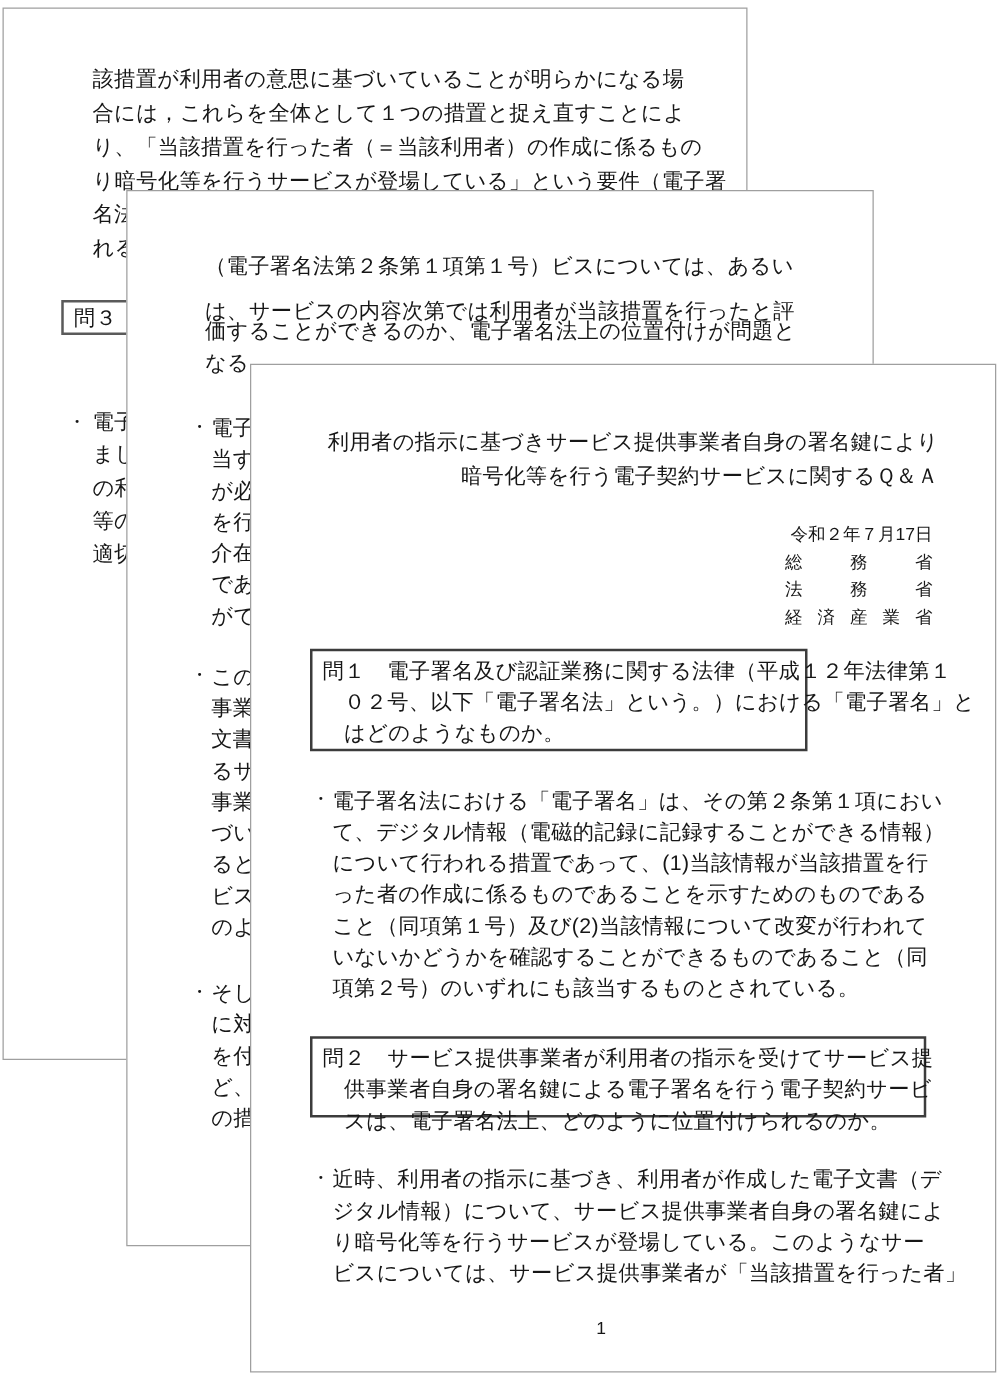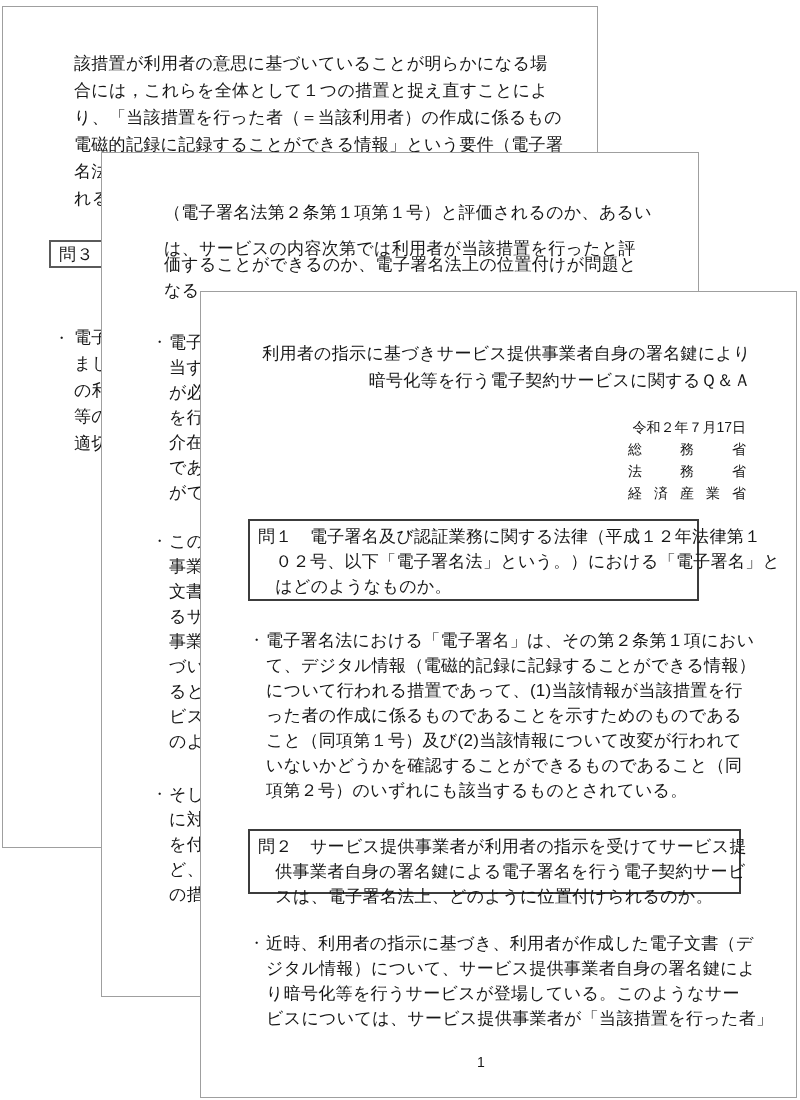--- a/index.html
+++ b/index.html
@@ -37,38 +37,38 @@
 </style>
 </head>
 <body>
 
 <div class="canvas">
 
   <div class="page page-back">
     <div class="ln lh27" style="left:71px;top:43px">該措置が利用者の意思に基づいていることが明らかになる場</div>
     <div class="ln lh27" style="left:71px;top:70px">合には，これらを全体として１つの措置と捉え直すことによ</div>
     <div class="ln lh27" style="left:71px;top:97px">り、「当該措置を行った者（＝当該利用者）の作成に係るもの</div>
-    <div class="ln lh27" style="left:71px;top:124px">電磁的記録に記録することができる情報」という要件（電子署</div>
+    <div class="ln lh27" style="left:71px;top:124px">り暗号化等を行うサービスが登場している」という要件（電子署</div>
     <div class="ln lh27" style="left:71px;top:151px">名法</div>
     <div class="ln lh27" style="left:71px;top:178px">れる</div>
 
     <div class="qbox qbox-back" style="left:46px;top:233px;width:150px;height:28px;padding:1px 0 0 8px">
       <span class="ql">問３</span>
     </div>
 
     <div class="dot" style="left:51px;top:317px">・</div>
     <div class="ln lh27" style="left:71px;top:317px">電子</div>
     <div class="ln lh27" style="left:71px;top:343px">まし</div>
     <div class="ln lh27" style="left:71px;top:370px">の利</div>
     <div class="ln lh27" style="left:71px;top:396px">等の</div>
     <div class="ln lh27" style="left:71px;top:423px">適切</div>
   </div>
 
   <div class="page page-middle">
-    <div class="ln lh25" style="left:62px;top:47px">（電子署名法第２条第１項第１号）と評価されるのか、あるい</div>
+    <div class="ln lh25" style="left:62px;top:47px">（電子署名法第２条第１項第１号）ビスについては、あるい</div>
     <div class="ln lh25" style="left:62px;top:83px">は、サービスの内容次第では利用者が当該措置を行ったと評</div>
     <div class="ln lh25" style="left:62px;top:99px">価することができるのか、電子署名法上の位置付けが問題と</div>
     <div class="ln lh25" style="left:62px;top:125px">なる</div>
 
     <div class="dot" style="left:50px;top:176px;line-height:25px">・</div>
     <div class="ln lh25" style="left:67px;top:177px">電子</div>
     <div class="ln lh25" style="left:67px;top:202px">当す</div>
     <div class="ln lh25" style="left:67px;top:227px">が必</div>
     <div class="ln lh25" style="left:67px;top:252px">を行</div>
     <div class="ln lh25" style="left:67px;top:277px">介在</div>
@@ -100,21 +100,21 @@
       <div class="title-line">暗号化等を行う電子契約サービスに関するＱ＆Ａ</div>
     </div>
 
     <div class="date-block">
       <div class="date-line">令和２年７月17日</div>
       <span class="ministry-line">総務省</span>
       <span class="ministry-line">法務省</span>
       <span class="ministry-line">経済産業省</span>
     </div>
 
-    <div class="qbox" style="left:47px;top:227px;width:451px;height:82px;padding:3px 8px">
+    <div class="qbox" style="left:47px;top:227px;width:398px;height:82px;padding:3px 8px">
       <div class="ql">問１　電子署名及び認証業務に関する法律（平成１２年法律第１</div>
       <div class="ql">　０２号、以下「電子署名法」という。）における「電子署名」と</div>
       <div class="ql">　はどのようなものか。</div>
     </div>
 
     <div class="dot" style="left:48px;top:335px;line-height:25px">・</div>
     <div class="ln lh25" style="left:65px;top:336px">電子署名法における「電子署名」は、その第２条第１項におい</div>
     <div class="ln lh25" style="left:65px;top:361px">て、デジタル情報（電磁的記録に記録することができる情報）</div>
     <div class="ln lh25" style="left:65px;top:386px">について行われる措置であって、(1)当該情報が当該措置を行</div>
     <div class="ln lh25" style="left:65px;top:411px">った者の作成に係るものであることを示すためのものである</div>

